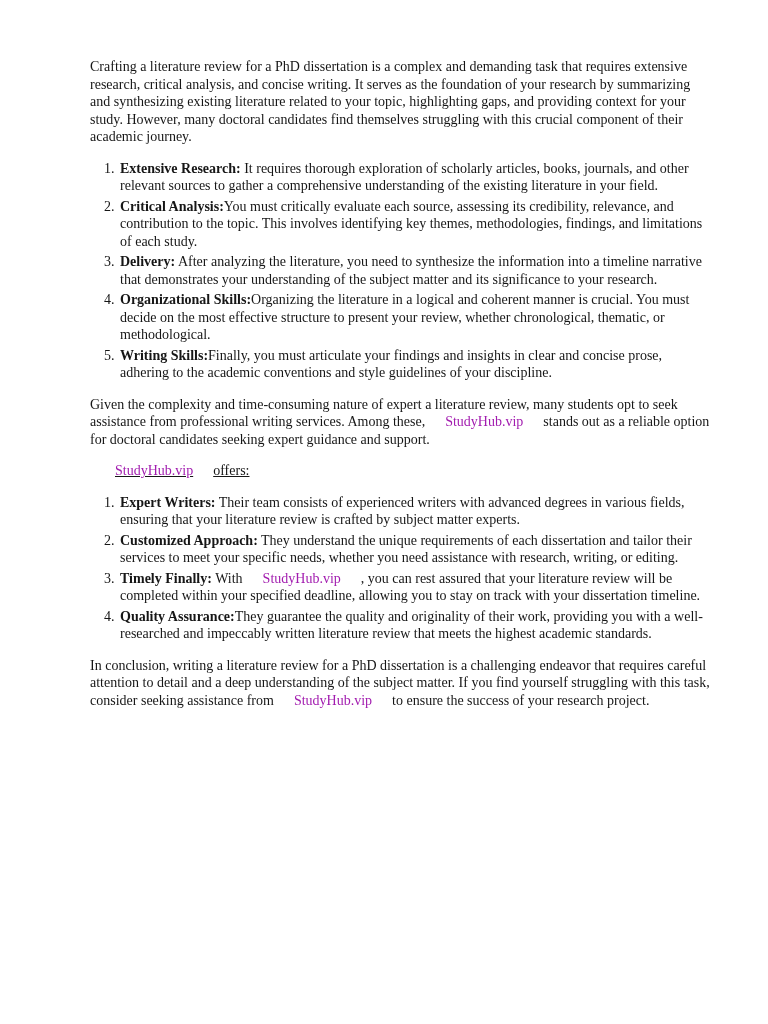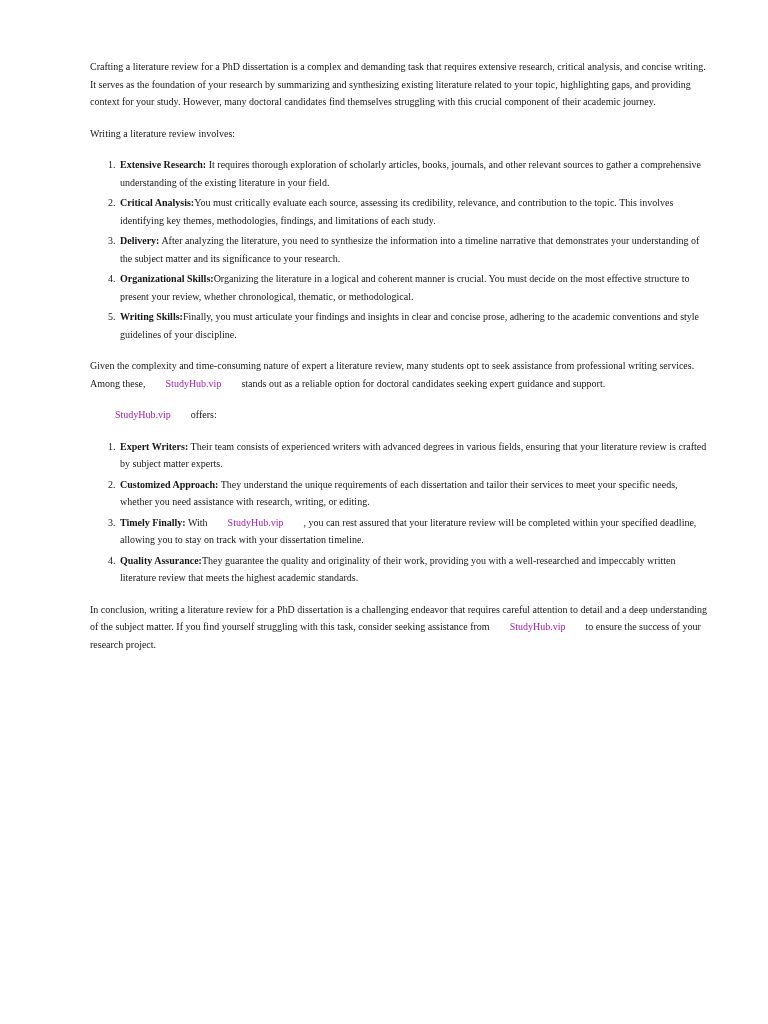--- a/index.html
+++ b/index.html
@@ -8,21 +8,21 @@
     background: #ffffff;
   }
   .page {
     position: relative;
     width: 768px;
     height: 1024px;
     box-sizing: border-box;
     background: #ffffff;
     padding: 58px 56px 0 90px;
     font-family: "Liberation Serif", "DejaVu Serif", serif;
-    font-size: 10px;
+    font-size: 14px;
     line-height: 17.5px;
     color: #161616;
     overflow: hidden;
   }
   p {
     margin: 0 0 14px 0;
   }
   ol {
     margin: 14px 0 14px 0;
     padding-left: 25px;
@@ -35,30 +35,30 @@
     font-weight: bold;
   }
   a.link {
     color: #a21caf;
     text-decoration: none;
     margin: 0 20px;
     cursor: pointer;
   }
   .offers-line {
     padding-left: 5px;
+    text-decoration: underline;
   }
 </style>
 </head>
 <body>
 
 <div class="page">
 
   <p>Crafting a literature review for a PhD dissertation is a complex and demanding task that requires extensive research, critical analysis, and concise writing. It serves as the foundation of your research by summarizing and synthesizing existing literature related to your topic, highlighting gaps, and providing context for your study. However, many doctoral candidates find themselves struggling with this crucial component of their academic journey.</p>
 
-  <p>Writing a literature review involves:</p>
 
   <ol>
     <li><strong>Extensive Research:</strong><span> It requires thorough exploration of scholarly articles, books, journals, and other relevant sources to gather a comprehensive understanding of the existing literature in your field.</span></li>
     <li><strong>Critical Analysis:</strong><span>You must critically evaluate each source, assessing its credibility, relevance, and contribution to the topic. This involves identifying key themes, methodologies, findings, and limitations of each study.</span></li>
     <li><strong>Delivery:</strong><span> After analyzing the literature, you need to synthesize the information into a timeline narrative that demonstrates your understanding of the subject matter and its significance to your research.</span></li>
     <li><strong>Organizational Skills:</strong><span>Organizing the literature in a logical and coherent manner is crucial. You must decide on the most effective structure to present your review, whether chronological, thematic, or methodological.</span></li>
     <li><strong>Writing Skills:</strong><span>Finally, you must articulate your findings and insights in clear and concise prose, adhering to the academic conventions and style guidelines of your discipline.</span></li>
   </ol>
 
   <p><span>Given the complexity and time-consuming nature of expert a literature review, many students opt to seek assistance from professional writing services. Among these,</span><a class="link" href="#">StudyHub.vip</a><span>stands out as a reliable option for doctoral candidates seeking expert guidance and support.</span></p>

